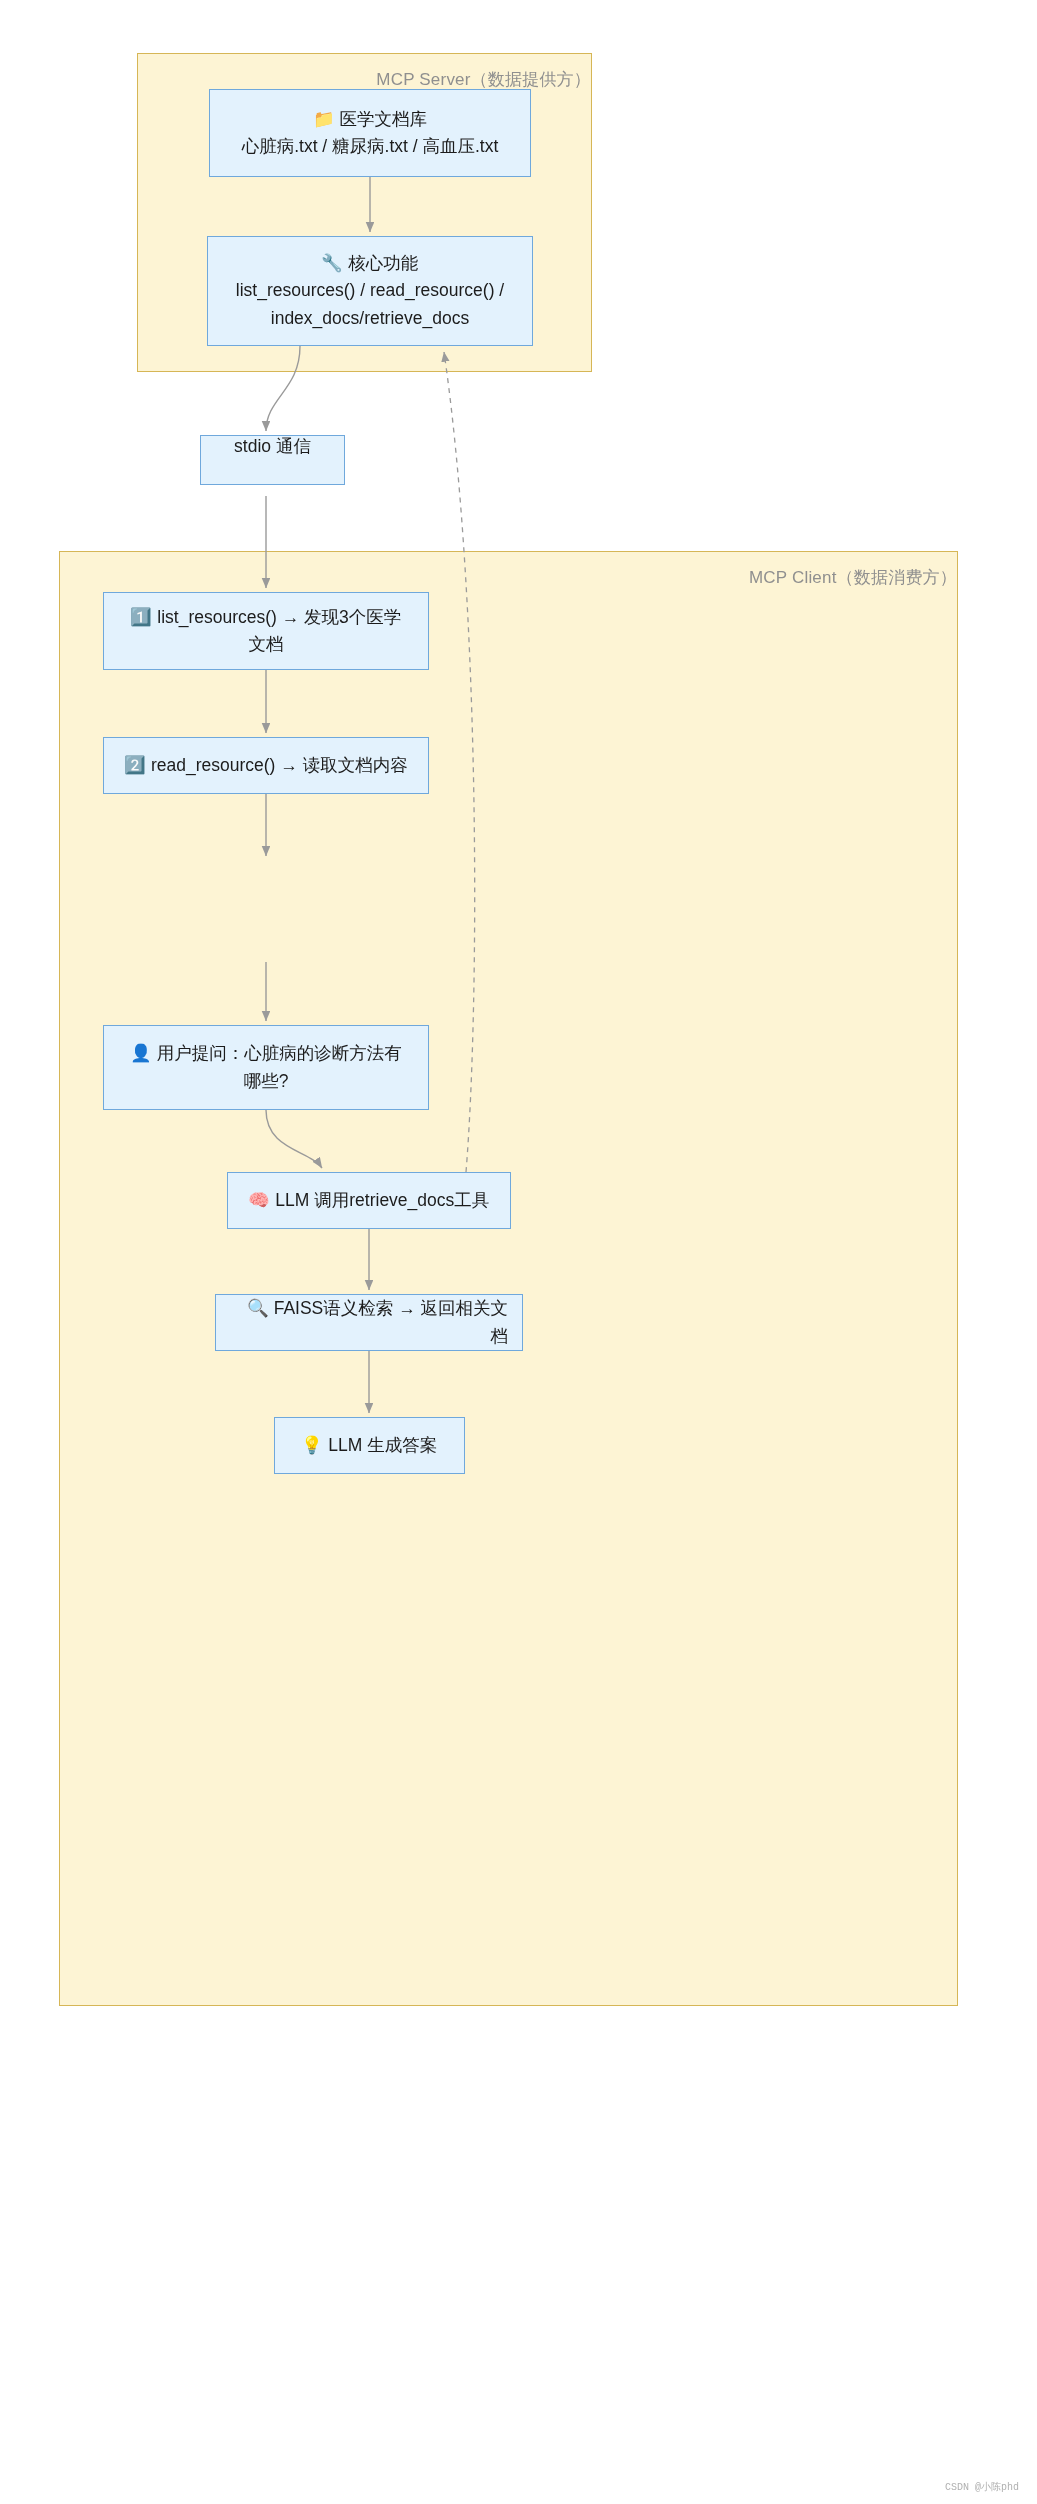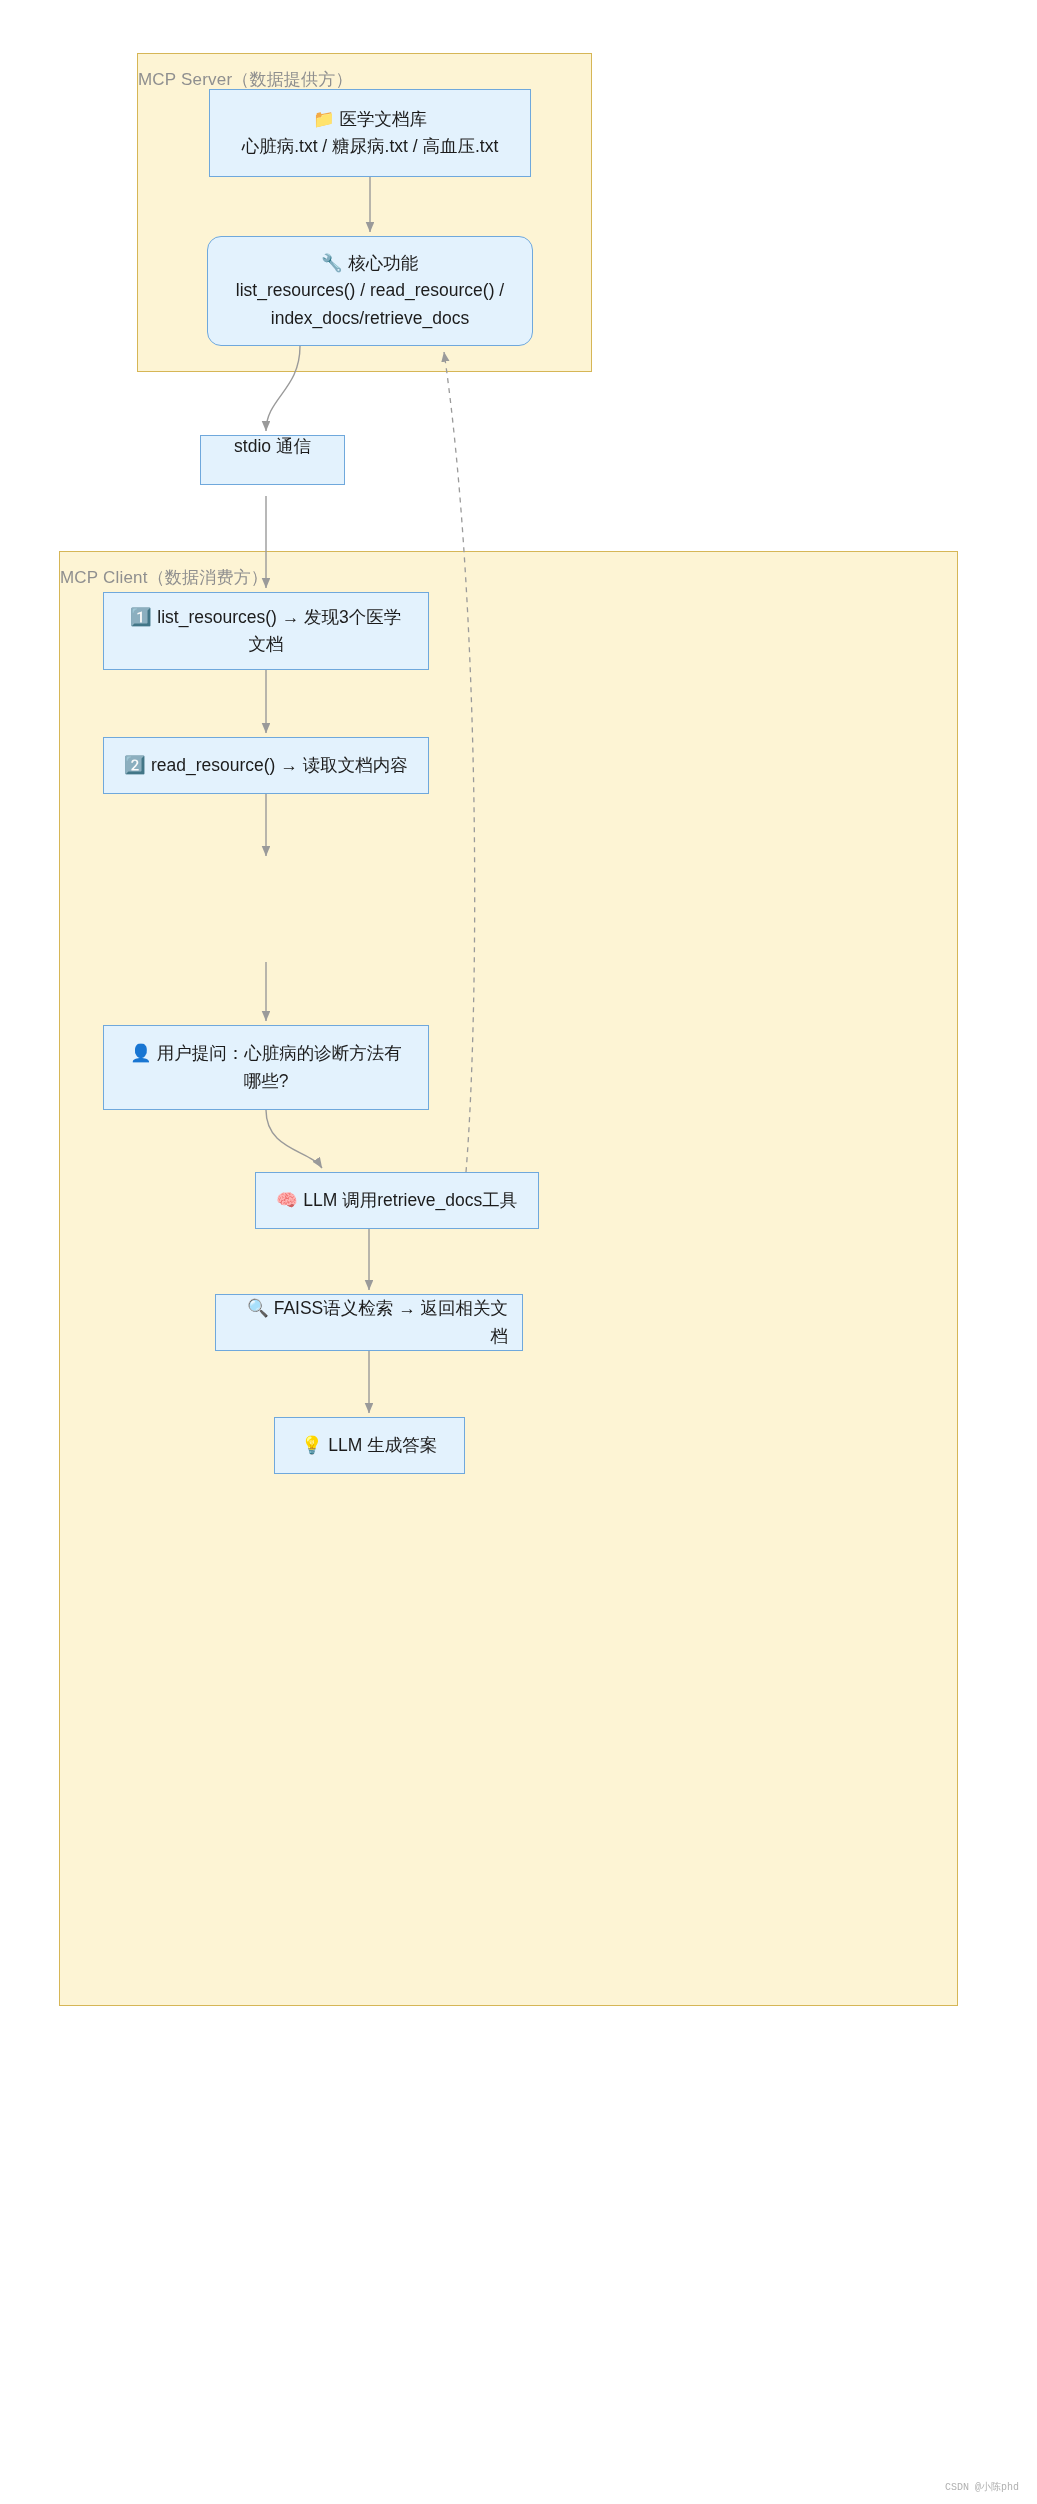--- a/index.html
+++ b/index.html
@@ -31,21 +31,21 @@
   }
   .group-box {
     position: absolute;
     background: #fdf4d4;
     border: 1.6px solid #d6b656;
     box-sizing: border-box;
   }
   .group-title {
     position: absolute;
     width: 100%;
-    text-align: left;
+    text-align: right;
     top: 14px;
     font-size: 17px;
     color: #8f8f8f;
     letter-spacing: 0.2px;
   }
   .node {
     position: absolute;
     background: #e3f2fd;
     border: 1.4px solid #6fa8dc;
     box-sizing: border-box;
@@ -119,21 +119,21 @@
     </g>
   </svg>
 
   <div class="node" style="left:209px; top:89px; width:322px; height:88px;">
     <span class="inner">
       <span class="line">📁 医学文档库</span>
       <span class="line">心脏病.txt / 糖尿病.txt / 高血压.txt</span>
     </span>
   </div>
 
-  <div class="node" style="left:207px; top:236px; width:326px; height:110px;border-radius:14px;">
+  <div class="node" style="left:207px; top:236px; width:326px; height:110px;">
     <span class="inner">
       <span class="line">🔧 核心功能</span>
       <span class="line">list_resources() / read_resource() /</span>
       <span class="line">index_docs/retrieve_docs</span>
     </span>
   </div>
 
   <div class="node" style="left:200px; top:435px; width:145px; height:49px;align-items:flex-end;">
     <span class="inner">
       <span class="line">stdio 通信</span>
@@ -154,21 +154,21 @@
   </div>
 
 
   <div class="node" style="left:103px; top:1025px; width:326px; height:85px;">
     <span class="inner">
       <span class="line">👤 用户提问：心脏病的诊断方法有</span>
       <span class="line">哪些?</span>
     </span>
   </div>
 
-  <div class="node" style="left:227px; top:1172px; width:284px; height:57px;margin-left:28px;">
+  <div class="node" style="left:227px; top:1172px; width:284px; height:57px;">
     <span class="inner">
       <span class="line">🧠 LLM 调用retrieve_docs工具</span>
     </span>
   </div>
 
   <div class="node" style="left:215px; top:1294px; width:308px; height:57px;text-align:right;">
     <span class="inner">
       <span class="line">🔍 FAISS语义检索 → 返回相关文档</span>
     </span>
   </div>

